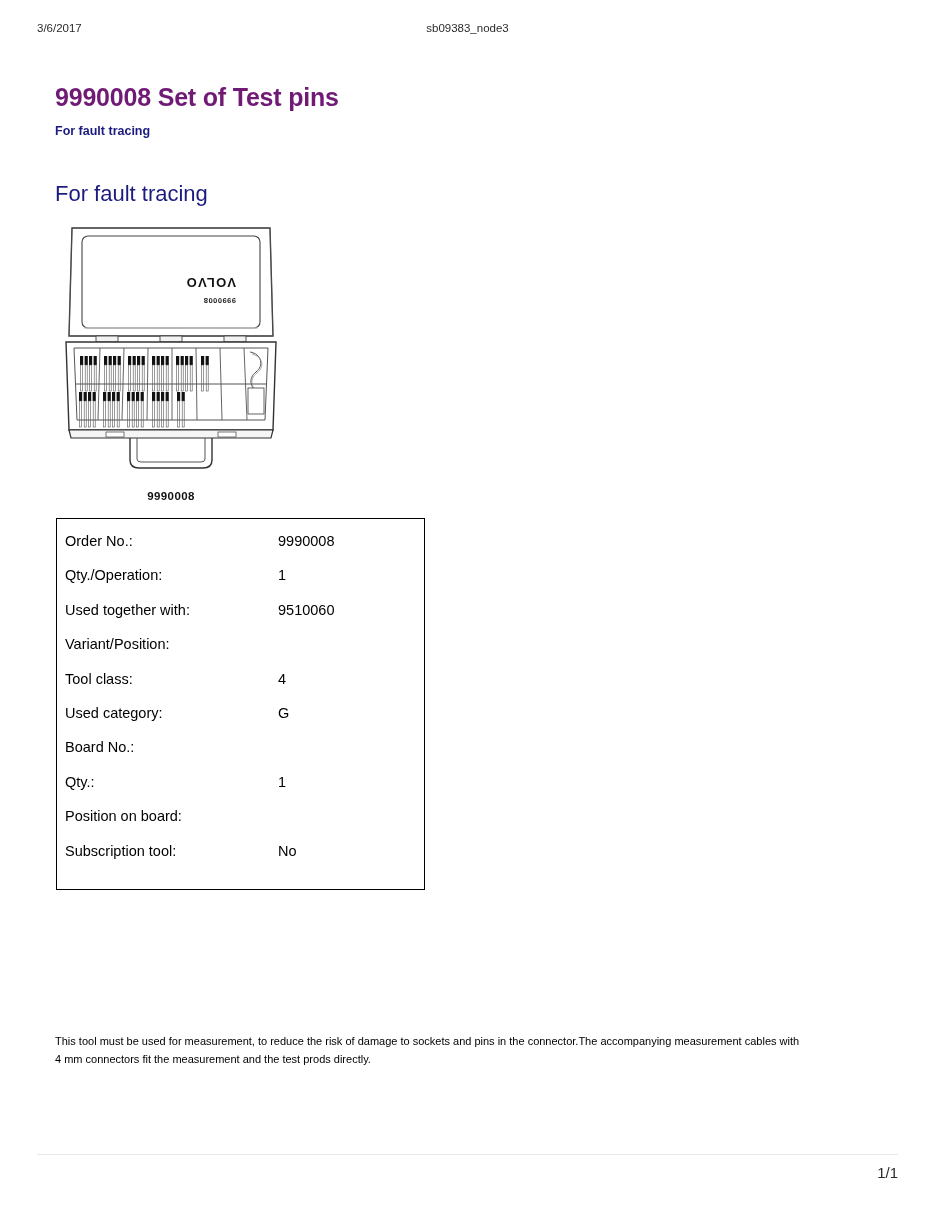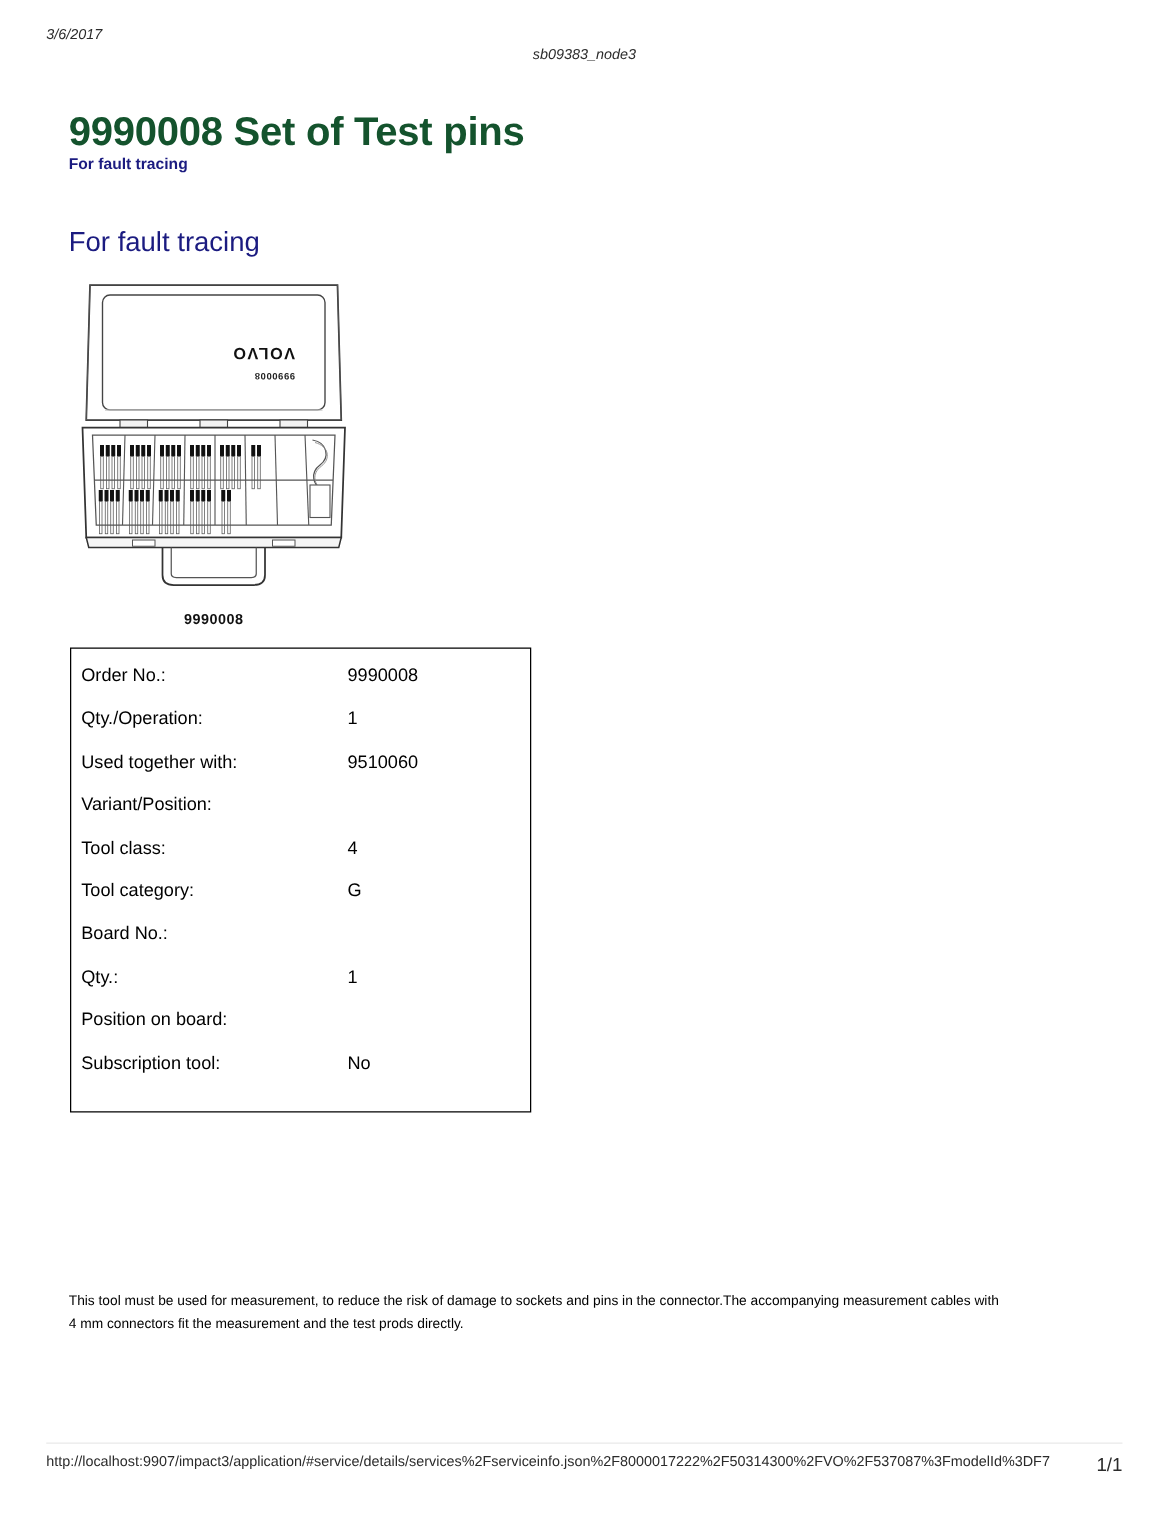--- a/index.html
+++ b/index.html
@@ -19,52 +19,51 @@
 
   
   .print-header {
     position: absolute;
     top: 22px;
     left: 0;
     width: 855px;
     height: 16px;
     font-size: 11.5px;
     color: #2b2b2b;
-    font-style: italic;
   }
   .print-header .ph-date {
     position: absolute;
     left: 37px;
     top: 0;
     white-space: nowrap;
   }
   .print-header .ph-node {
-    position: absolute;
-    left: 0;
-    top: 16px;
-    width: 935px;
-    text-align: center;
-    white-space: nowrap;
-  }
-
-  
-  .content {
     position: absolute;
     left: 0;
     top: 0;
     width: 935px;
+    text-align: center;
+    white-space: nowrap;
+  }
+
+  
+  .content {
+    position: absolute;
+    left: 0;
+    top: 0;
+    width: 935px;
   }
 
   .doc-title {
     position: absolute;
     left: 55px;
     top: 66px;
-    font-size: 32px;
+    font-size: 25px;
     font-weight: bold;
-    color: #14532d;
+    color: #701a75;
     letter-spacing: -0.2px;
     white-space: nowrap;
   }
 
   .doc-subtitle {
     position: absolute;
     left: 55px;
     top: 124px;
     font-size: 12.5px;
     font-weight: bold;
@@ -307,21 +306,21 @@
       <span class="spec-value"></span>
     </div>
 
 
     <div class="spec-row">
       <span class="spec-label">Tool class:</span>
       <span class="spec-value">4</span>
     </div>
 
     <div class="spec-row">
-      <span class="spec-label">Tool category:</span>
+      <span class="spec-label">Used category:</span>
       <span class="spec-value">G</span>
     </div>
 
     <div class="spec-row">
       <span class="spec-label">Board No.:</span>
       <span class="spec-value"></span>
     </div>
 
 
     <div class="spec-row">
@@ -340,15 +339,14 @@
     </div>
 
   </div>
 
   <p class="body-text" style="margin:0;">This tool must be used for measurement, to reduce the risk of damage to sockets and pins in the connector.The accompanying measurement cables with 4 mm connectors fit the measurement and the test prods directly.</p>
 
 </div>
 
 <div class="print-footer">
   <div class="pf-rule"></div>
-  <span class="pf-url">http://localhost:9907/impact3/application/#service/details/services%2Fserviceinfo.json%2F8000017222%2F50314300%2FVO%2F537087%3FmodelId%3DF7</span>
   <span class="pf-page">1/1</span>
 </div>
 
 </body></html>

